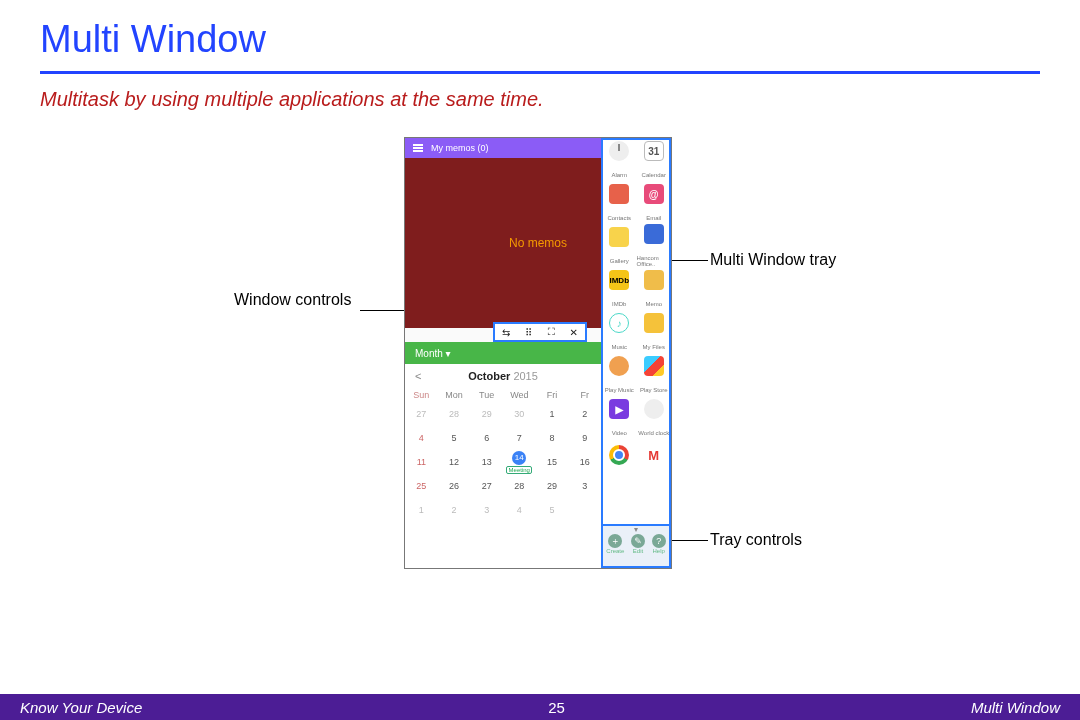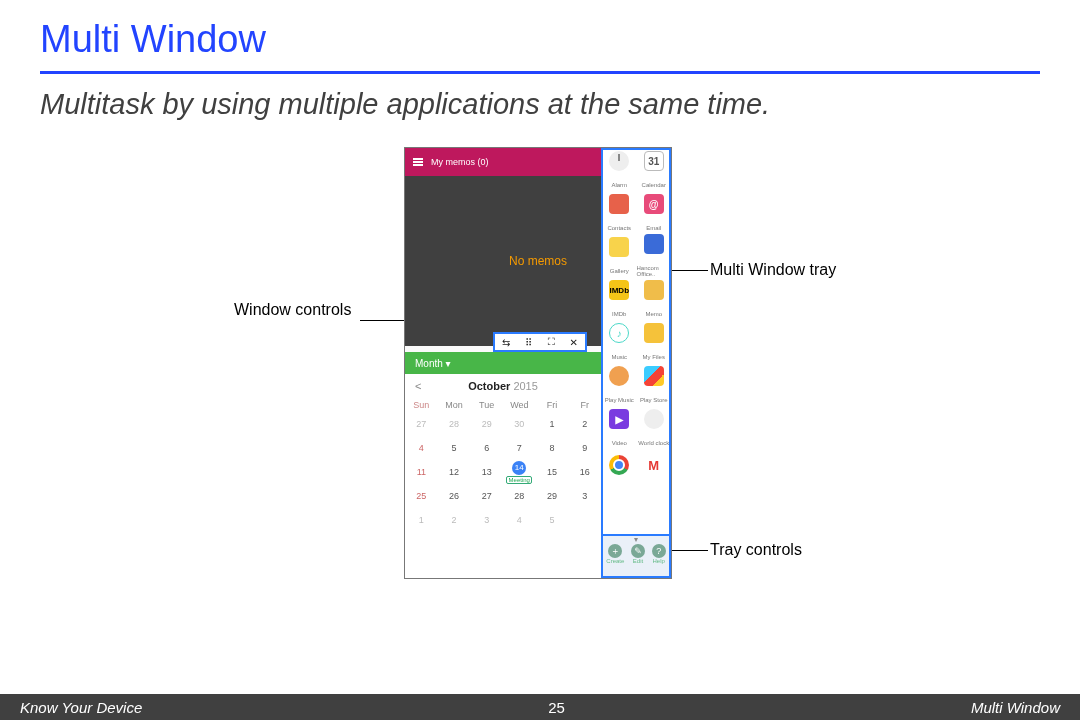--- a/index.html
+++ b/index.html
@@ -1,26 +1,26 @@
 <!DOCTYPE html>
 <html><head>
 <meta charset="utf-8">
 <style>
   * { box-sizing: border-box; margin: 0; padding: 0; }
   html, body { width: 1080px; height: 720px; font-family: Arial, Helvetica, sans-serif; background: #fff; color: #222; }
   .page { width: 1080px; height: 720px; position: relative; }
   .header { padding: 18px 40px 6px; }
   .title { font-size: 38px; font-weight: 400; color: #2244ff; }
   .rule { height: 3px; background: #2244ff; margin: 4px 40px 0; }
-  .subtitle { font-size: 29px; font-style: italic; color: #404040; padding: 14px 40px 0; }
+  .subtitle { font-size: 20px; font-style: italic; color: #b91c1c; padding: 14px 40px 0; }
   .stage { position: relative; width: 1080px; height: 560px; }
   .device { position: absolute; left: 404px; top: 26px; width: 268px; height: 432px; border: 1px solid #777; background: #fafafa; }
-  .memos-bar { height: 28px; background: #be185d; color: #fff; display: flex; align-items: center; font-size: 9px; padding-left: 8px; gap: 8px; }
+  .memos-bar { height: 20px; background: #8b5cf6; color: #fff; display: flex; align-items: center; font-size: 9px; padding-left: 8px; gap: 8px; }
   .hamburger { display: inline-block; width: 10px; height: 8px; background: linear-gradient(#fff 0 2px, transparent 2px 3px, #fff 3px 5px, transparent 5px 6px, #fff 6px 8px); }
-  .memos-body { height: 170px; display: flex; align-items: center; justify-content: center; color: #f59a00; font-size: 12px; background: #404040; }
+  .memos-body { height: 170px; display: flex; align-items: center; justify-content: center; color: #f59a00; font-size: 12px; background: #7f1d1d; }
   .win-controls { position: absolute; left: 88px; top: 184px; width: 94px; height: 20px; background: #fff; border: 2px solid #2a7bff; display: flex; align-items: center; justify-content: space-around; z-index: 5; font-size: 10px; }
   .wc { width: 14px; height: 14px; display: flex; align-items: center; justify-content: center; }
   .month-bar { position: absolute; top: 204px; left: 0; right: 70px; height: 22px; background: #48b648; color: #fff; font-size: 10px; display: flex; align-items: center; padding-left: 10px; }
   .cal-area { position: absolute; top: 226px; left: 0; right: 70px; bottom: 0; background: #fff; }
   .cal-title { text-align: center; font-size: 11px; padding: 6px 0; position: relative; }
   .cal-title .prev { position: absolute; left: 10px; color: #888; }
   .cal-grid { width: 100%; border-collapse: collapse; font-size: 9px; table-layout: fixed; }
   .cal-grid th { font-weight: 400; color: #888; padding: 2px 0; }
   .cal-grid td { text-align: center; height: 24px; color: #555; position: relative; }
   .cal-grid td.sun { color: #c66; }
@@ -50,21 +50,21 @@
   .ic.chrome::after { content:""; position:absolute; width:8px; height:8px; background:#4285f4; border:2px solid #fff; border-radius:50%; top:4px; left:4px; }
   .ic.gmail { background: #fff; color: #e53935; font-size: 13px; overflow: hidden; }
   .tray-ctrl { position: absolute; bottom: 0; right: 0; width: 70px; height: 44px; border: 2px solid #2a7bff; background: #eaf0f8; display: flex; flex-direction: column; align-items: center; }
   .tray-ctrl .chev { font-size: 8px; color: #888; line-height: 8px; }
   .tray-ctrl-row { display: flex; width: 100%; justify-content: space-around; }
   .tc { display: flex; flex-direction: column; align-items: center; font-size: 6px; color: #6b8; }
   .tc .ci { width: 14px; height: 14px; background: #7aa896; border-radius: 50%; display: flex; align-items: center; justify-content: center; color: #fff; font-size: 9px; }
   .tray-box { position: absolute; top: 0; right: 0; width: 70px; height: 388px; border: 2px solid #2a7bff; pointer-events: none; }
   .callout { position: absolute; font-size: 16px; color: #000; }
   .lead { position: absolute; height: 1px; background: #000; }
-  .footer { position: absolute; left: 0; right: 0; bottom: 0; height: 26px; background: #404040; color: #fff; display: flex; align-items: center; justify-content: space-between; padding: 0 20px; font-size: 15px; font-style: italic; }
+  .footer { position: absolute; left: 0; right: 0; bottom: 0; height: 26px; background: #4c1d95; color: #fff; display: flex; align-items: center; justify-content: space-between; padding: 0 20px; font-size: 15px; font-style: italic; }
   .footer .pg { font-style: normal; }
 </style>
 </head>
 <body>
 
 <div class="page">
   <div class="header">
       <div class="title">Multi Window</div>
     </div>
   <div class="rule"></div>

